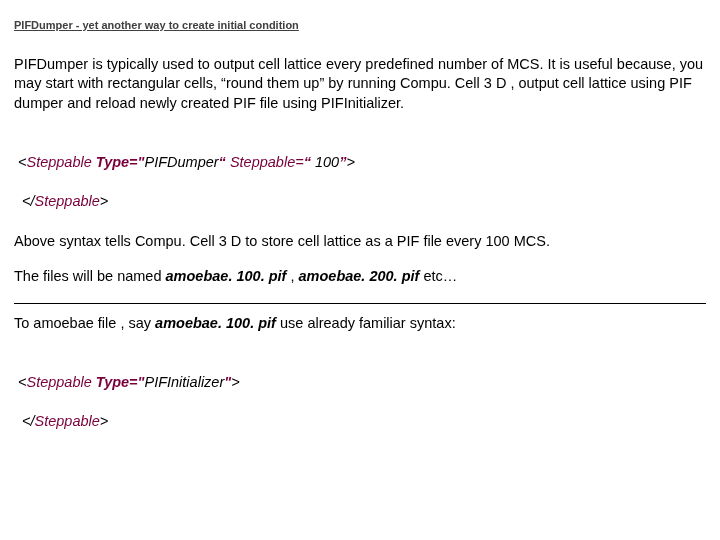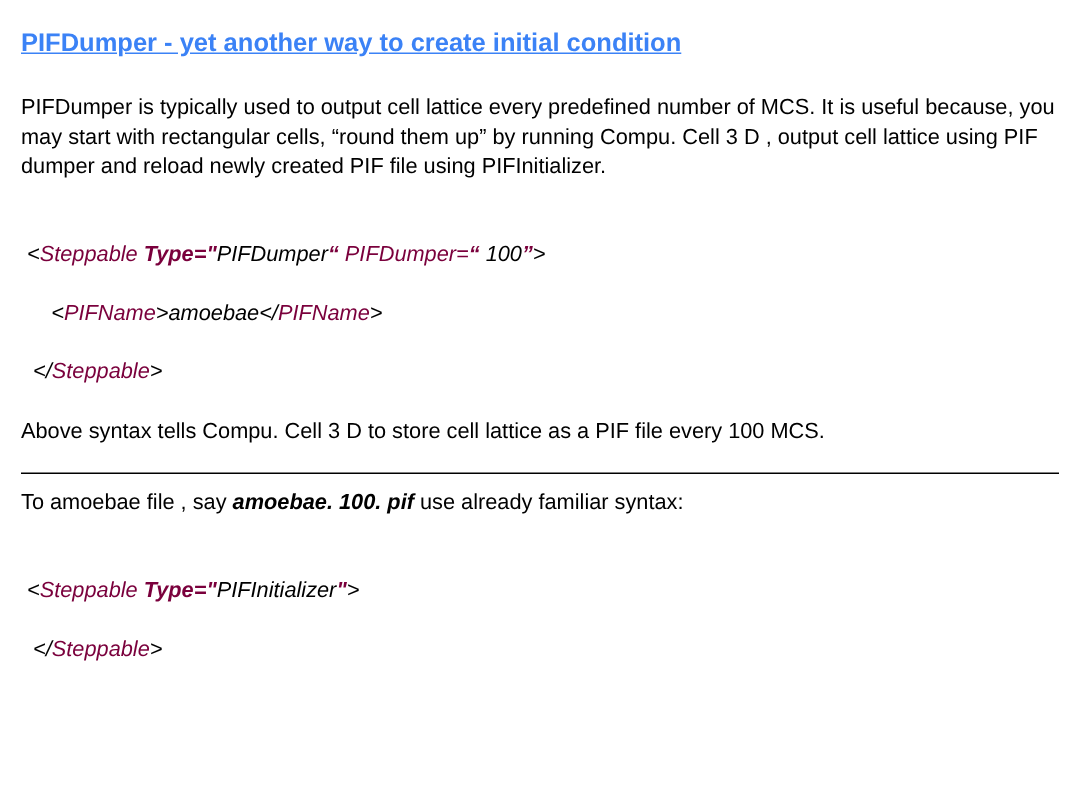--- a/index.html
+++ b/index.html
@@ -10,24 +10,24 @@
     background: #ffffff;
     font-family: Arial, Helvetica, sans-serif;
     font-size: 14.5px;
     color: #000000;
     line-height: 1.35;
   }
   .page {
     padding: 18px 14px 10px 14px;
   }
   .title {
-    color: #3b82f6;
+    color: #404040;
     font-weight: bold;
     text-decoration: underline;
-    font-size: 17px;
+    font-size: 11px;
     margin-bottom: 22px;
   }
   .para {
     margin-bottom: 16px;
   }
   .code-block {
     padding: 4px 0 4px 4px;
     margin-bottom: 16px;
     font-style: italic;
   }
@@ -52,29 +52,30 @@
 <body>
 
 <div class="page">
 
   <div class="title">PIFDumper - yet another way to create initial condition</div>
 
   <div class="para">PIFDumper is typically used to output cell lattice every predefined number of MCS. It is useful because, you may start with rectangular cells, “round them up” by running Compu. Cell 3 D , output cell lattice using PIF dumper and reload newly created PIF file using PIFInitializer.</div>
 
   <div class="code-block">
     <div class="code-line">
-<span class="tag-punct">&lt;</span><span class="tag-name">Steppable</span><span class="tag-punct"> </span><span class="attr-punct">Type="</span><span class="attr-val">PIFDumper</span><span class="attr-punct">“ </span><span class="attr-name">PIFDumper=</span><span class="attr-punct">“ </span><span class="attr-val">100</span><span class="attr-punct">”</span><span class="tag-punct">&gt;</span></div>
-    <div class="code-line">
-<span class="tag-punct">&nbsp;&nbsp;&nbsp;&nbsp;</span><span class="tag-punct">&lt;</span><span class="tag-name">PIFName</span><span class="tag-punct">&gt;</span><span class="tag-text">amoebae</span><span class="tag-punct">&lt;/</span><span class="tag-name">PIFName</span><span class="tag-punct">&gt;</span></div>
+<span class="tag-punct">&lt;</span><span class="tag-name">Steppable</span><span class="tag-punct"> </span><span class="attr-punct">Type="</span><span class="attr-val">PIFDumper</span><span class="attr-punct">“ </span><span class="attr-name">Steppable=</span><span class="attr-punct">“ </span><span class="attr-val">100</span><span class="attr-punct">”</span><span class="tag-punct">&gt;</span></div>
     <div class="code-line">
 <span class="tag-punct">&nbsp;</span><span class="tag-punct">&lt;/</span><span class="tag-name">Steppable</span><span class="tag-punct">&gt;</span></div>
   </div>
 
   <div class="para">Above syntax tells Compu. Cell 3 D to store cell lattice as a PIF file every 100 MCS.</div>
 
+  <div class="para">
+    <span>The files will be named </span><span class="bold ital">amoebae. 100. pif</span><span> , </span><span class="bold ital">amoebae. 200. pif</span><span> etc…</span>
+  </div>
 
   <hr class="sep">
 
   <div class="para">
     <span>To amoebae file , say </span><span class="bold ital">amoebae. 100. pif</span><span> use already familiar syntax:</span>
   </div>
 
   <div class="code-block">
     <div class="code-line">
 <span class="tag-punct">&lt;</span><span class="tag-name">Steppable</span><span class="tag-punct"> </span><span class="attr-punct">Type="</span><span class="attr-val">PIFInitializer</span><span class="attr-punct">"</span><span class="tag-punct">&gt;</span></div>

